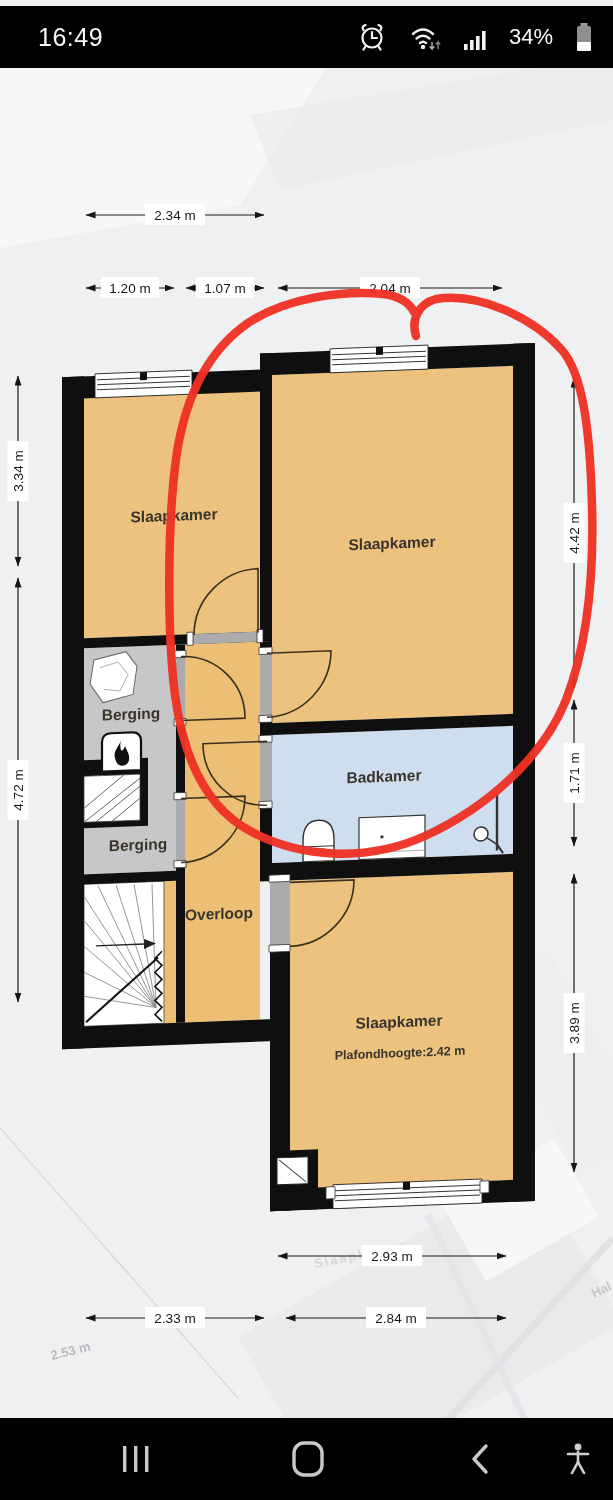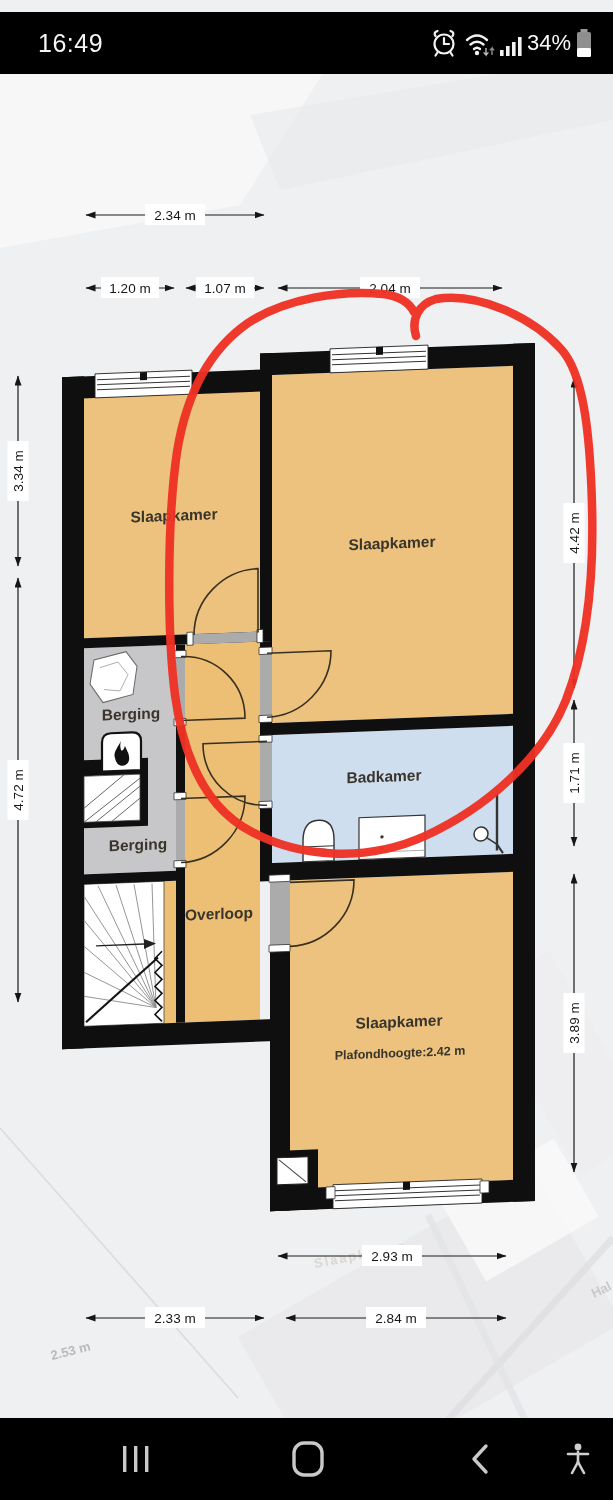--- a/index.html
+++ b/index.html
@@ -1,23 +1,23 @@
 <!DOCTYPE html>
 <html><head>
 <meta charset="utf-8">
 <style>
   html,body{margin:0;padding:0;background:#555;}
   .phone{position:relative;width:613px;height:1500px;overflow:hidden;
          background:#eef0f1;font-family:"Liberation Sans",sans-serif;}
   
-  .status-bar{position:absolute;top:12px;left:0;width:613px;height:62px;background:#000;
+  .status-bar{position:absolute;top:6px;left:0;width:613px;height:62px;background:#000;
               z-index:5;display:flex;align-items:center;justify-content:space-between;
               box-sizing:border-box;padding:0 20px 0 38px;}
   .sb-time{color:#f5f5f5;font-size:25px;letter-spacing:.5px;}
-  .sb-right{display:flex;align-items:center;gap:4px;}
+  .sb-right{display:flex;align-items:center;gap:22px;}
   .sb-batt-text{color:#fafafa;font-size:22px;}
   
   .nav-bar{position:absolute;top:1418px;left:0;width:613px;height:82px;background:#000;
            z-index:5;}
   .nav-btn{position:absolute;top:0;height:82px;display:flex;align-items:center;justify-content:center;}
   
   .plan-wrap{position:absolute;inset:0;z-index:1;}
   svg{display:block;}
   .dimtxt{font-size:13.5px;fill:#161616;font-weight:500;}
   .roomtxt{font-size:15.5px;fill:#3a352c;font-weight:700;}

